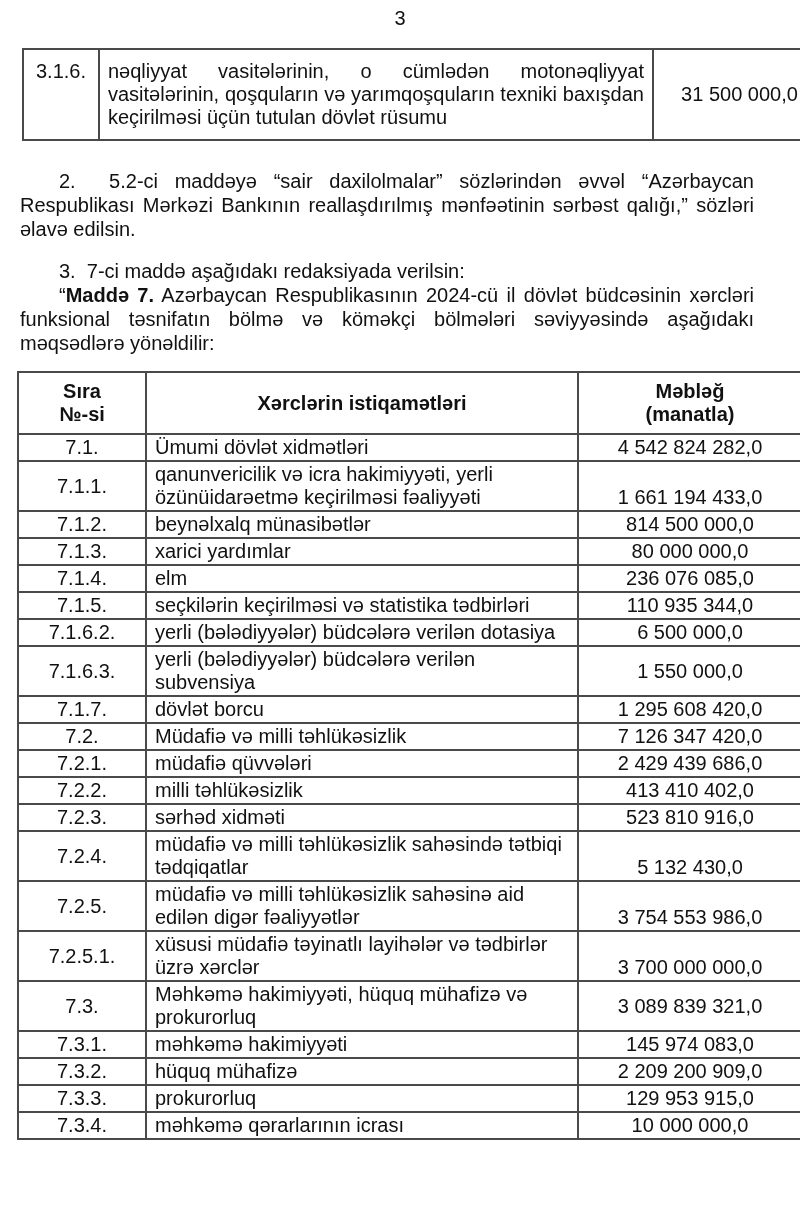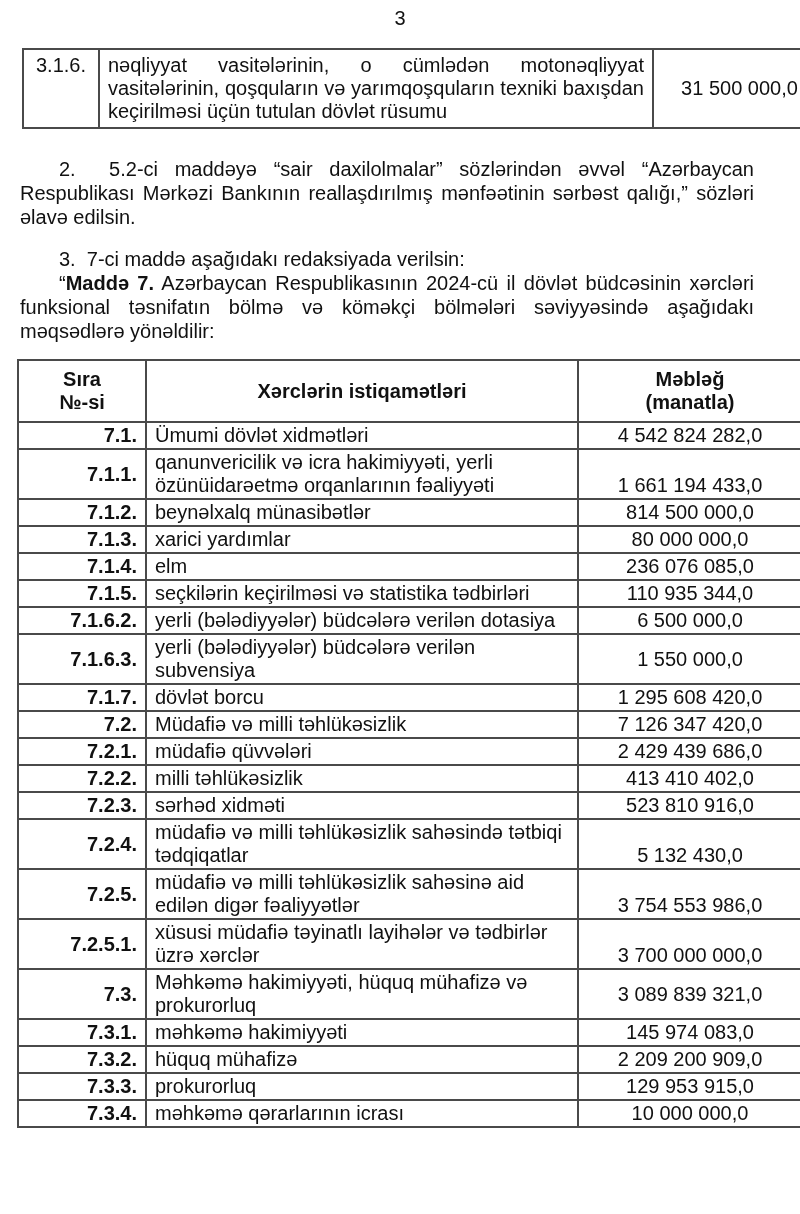--- a/index.html
+++ b/index.html
@@ -13,21 +13,21 @@
     font-size:20px;position:relative;overflow:hidden;
   }
   .pageno{
     text-align:center;padding-top:7px;line-height:23px;
   }
   
   table.t1{
     border-collapse:collapse;table-layout:fixed;
     width:731px;margin:18px 0 0 22px;line-height:23px;
   }
-  table.t1 td{border:2px solid var(--line);padding:4px 8px;}
+  table.t1 td{border:2px solid var(--line);padding:10px 8px;}
   td.t1c1{width:76px;text-align:center;vertical-align:top;padding:1px 2px;}
   td.t1c2{width:554px;text-align:justify;vertical-align:top;}
   td.t1c3{width:173px;text-align:center;vertical-align:middle;}
   
   .para{
     width:734px;margin:0 0 0 20px;
     text-align:justify;text-indent:39px;
     line-height:24px;white-space:pre-wrap;
   }
   .p2{margin-top:28px;}
@@ -41,21 +41,21 @@
   }
   table.t2 th,table.t2 td{border:2px solid var(--line);}
   table.t2 th{
     font-weight:bold;text-align:center;vertical-align:middle;
     padding:7px 4px;white-space:pre-line;
   }
   th.c1,td.c1{width:128px;}
   th.c2,td.c2{width:432px;}
   th.c3,td.c3{width:224px;}
   table.t2 td{padding:1px 8px;}
-  td.c1{text-align:right;vertical-align:middle;padding:1px 2px;font-weight:bold;}
+  td.c1{text-align:center;vertical-align:middle;padding:1px 2px;}
   td.c2{text-align:left;vertical-align:middle;}
   td.c3{text-align:center;vertical-align:middle;}
   td.c3.vb{vertical-align:bottom;}
 </style>
 </head>
 <body>
 
 <div class="page">
 
   <div class="pageno">3</div>
@@ -87,21 +87,21 @@
       </tr>
     </thead>
     <tbody>
         <tr>
           <td class="c1">7.1.</td>
           <td class="c2">Ümumi dövlət xidmətləri</td>
           <td class="c3">4 542 824 282,0</td>
         </tr>
         <tr>
           <td class="c1">7.1.1.</td>
-          <td class="c2">qanunvericilik və icra hakimiyyəti, yerli özünüidarəetmə orqanlarının fəaliyyəti</td>
+          <td class="c2">qanunvericilik və icra hakimiyyəti, yerli özünüidarəetmə keçirilməsi fəaliyyəti</td>
           <td class="c3 vb">1 661 194 433,0</td>
         </tr>
         <tr>
           <td class="c1">7.1.2.</td>
           <td class="c2">beynəlxalq münasibətlər</td>
           <td class="c3">814 500 000,0</td>
         </tr>
         <tr>
           <td class="c1">7.1.3.</td>
           <td class="c2">xarici yardımlar</td>

